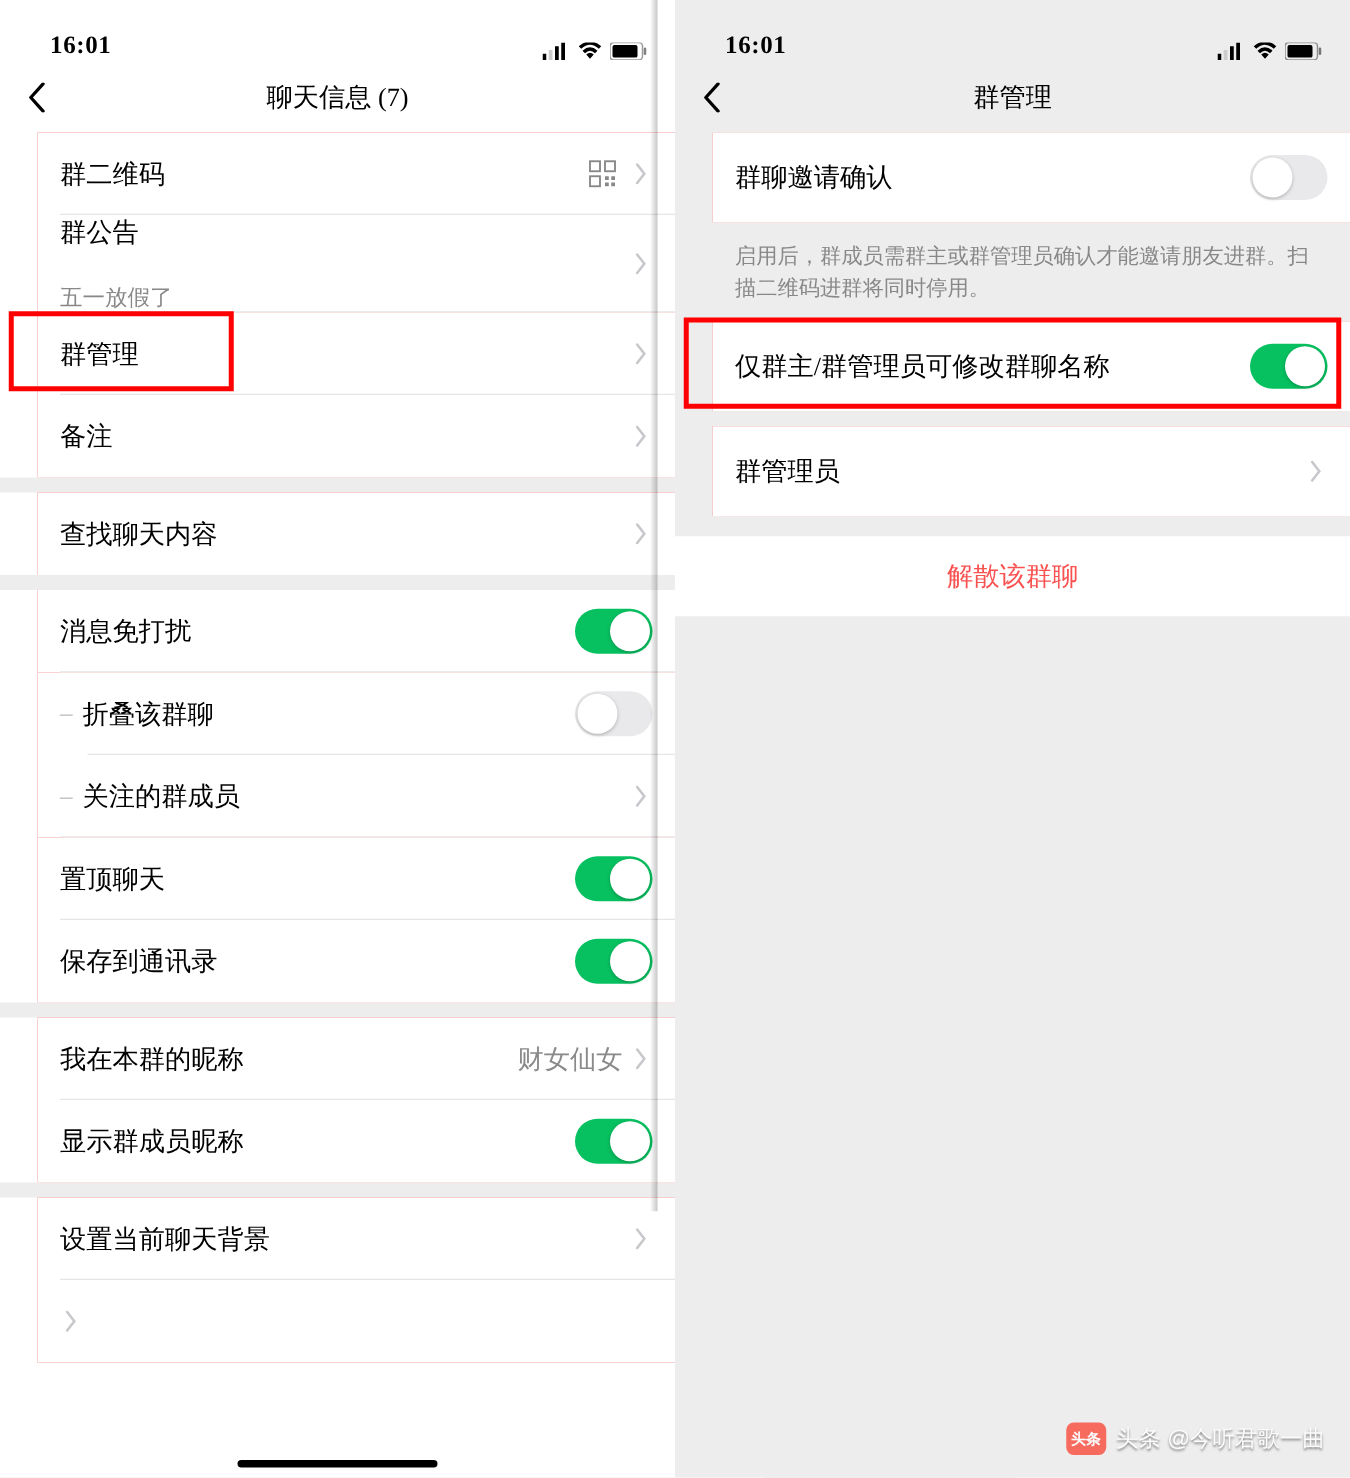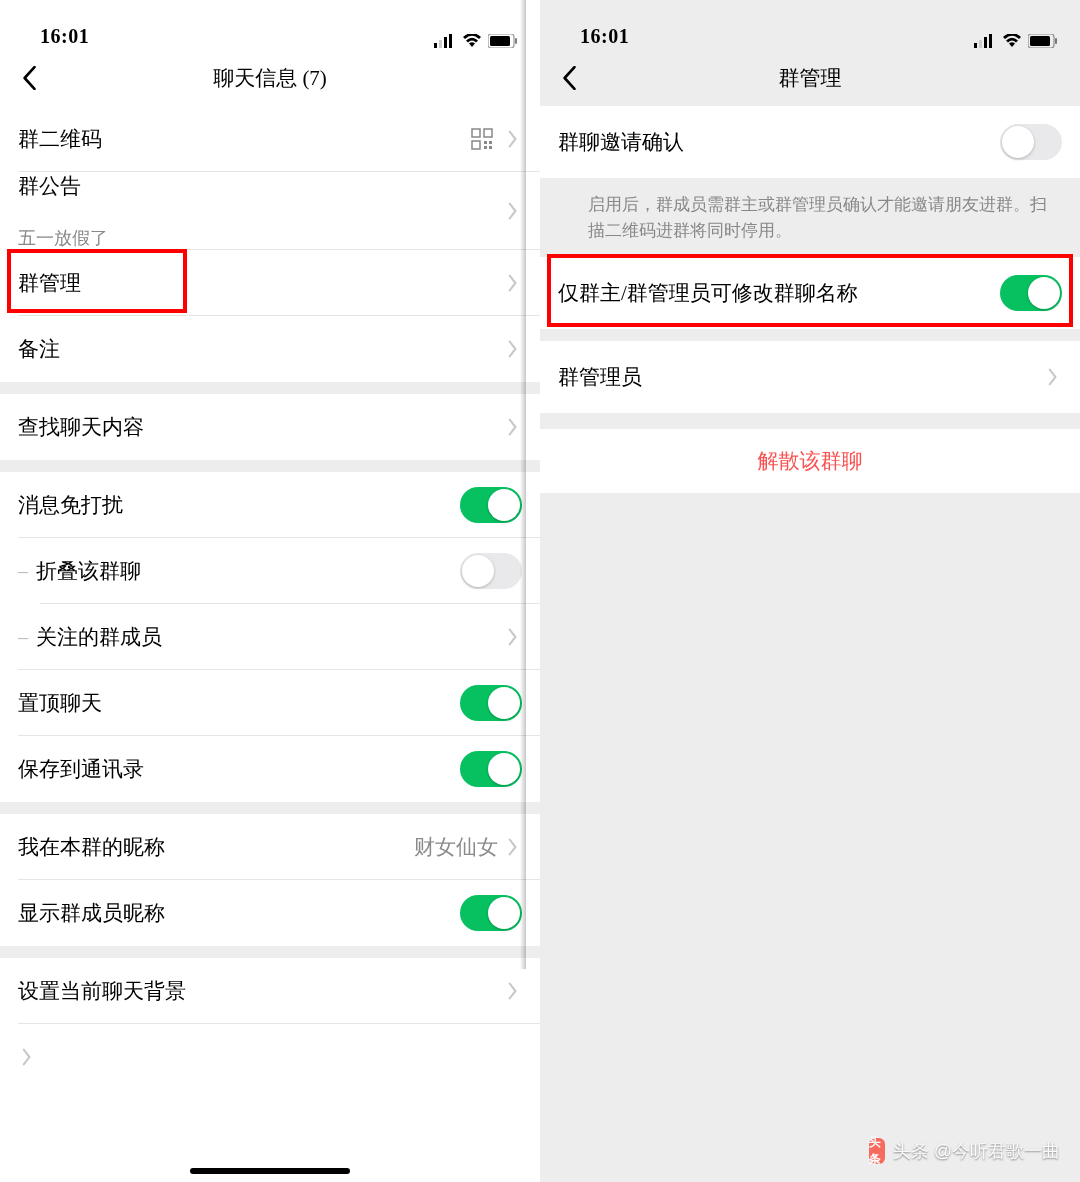--- a/index.html
+++ b/index.html
@@ -8,21 +8,21 @@
   .phone { width:540px; height:1182px; position:relative; overflow:hidden; }
   .phone-left { background:#fff; }
   .phone-right { background:#ededed; }
   .divider-shadow { position:absolute; left:520px; top:0; width:6px; height:969px; background:linear-gradient(to right,rgba(0,0,0,0) 0%,rgba(0,0,0,0.22) 100%); z-index:10; }
   .status-bar { height:50px; display:flex; align-items:flex-end; justify-content:space-between; padding:0 22px 2px 40px; }
   .status-time { font-size:20px; font-weight:600; letter-spacing:0.5px; }
   .status-icons { display:flex; align-items:center; gap:6px; }
   .nav-bar { height:56px; display:flex; align-items:center; position:relative; }
   .back-btn { position:absolute; left:14px; width:30px; height:30px; display:flex; align-items:center; justify-content:center; }
   .nav-title { flex:1; text-align:center; font-size:21px; font-weight:500; }
-  .cell-group { background:#ef4444; }
+  .cell-group { background:#ef4444;margin-left:30px; }
   .section-gap { height:12px; background:#ededed; }
   .cell { min-height:66px; display:flex; align-items:center; padding:0 18px; background:#fff; position:relative; }
   .cell-tall { min-height:78px; flex-direction:column; align-items:flex-start; justify-content:space-between; }
   .cell-label { font-size:21px; color:#000; flex:1; }
   .cell-sub { font-size:18px; color:#888; margin-top:2px; }
   .cell-value { font-size:21px; color:#8a8a8a; margin-right:6px; }
   .cell-sep { position:absolute; left:18px; right:0; bottom:0; height:1px; background:#e5e5e5; }
   .chevron { width:18px; height:18px; }
   .chevron svg { width:100%; height:100%; }
   .toggle { width:62px; height:36px; border-radius:18px; position:relative; }
@@ -33,21 +33,21 @@
   .toggle-off .toggle-knob { left:2px; }
   .indent-dash { color:#bbb; font-size:20px; margin-right:8px; }
   .indent-sep { position:absolute; left:40px; right:0; bottom:0; height:1px; background:#e5e5e5; }
   .highlight-box-left { position:absolute; left:7px; top:249px; width:180px; height:64px; border:4px solid #ff0000; z-index:5; pointer-events:none; }
   .highlight-box-right { position:absolute; left:7px; top:254px; width:526px; height:73px; border:4px solid #ff0000; z-index:5; pointer-events:none; }
   .footer-text { padding:14px 20px; font-size:17px; color:#888; line-height:1.5; background:#ededed;margin-left:28px; }
   .disband { text-align:center; padding:18px 0; font-size:21px; color:#fa5151; background:#fff; }
   .qr-icon { width:24px; height:24px; margin-right:10px; }
   .bottom-indicator { position:absolute; bottom:8px; left:50%; transform:translateX(-50%); width:160px; height:6px; background:#000; border-radius:3px; }
   .watermark { position:absolute; right:20px; bottom:18px; display:flex; align-items:center; gap:8px; z-index:20; opacity:0.8; }
-  .watermark-logo { width:16px; height:26px; border-radius:6px; background:#fa4b3c; display:flex; align-items:center; justify-content:center; color:#fff; font-size:12px; font-weight:600; }
+  .watermark-logo { width:32px; height:26px; border-radius:6px; background:#fa4b3c; display:flex; align-items:center; justify-content:center; color:#fff; font-size:12px; font-weight:600; }
   .watermark-text { font-size:18px; color:#fff; font-weight:500; text-shadow:0 1px 2px rgba(0,0,0,0.6); }
 </style>
 </head>
 <body>
 
 <div class="phones">
 
   <div class="phone phone-left">
     <div class="highlight-box-left"></div>
     <div class="status-bar">

